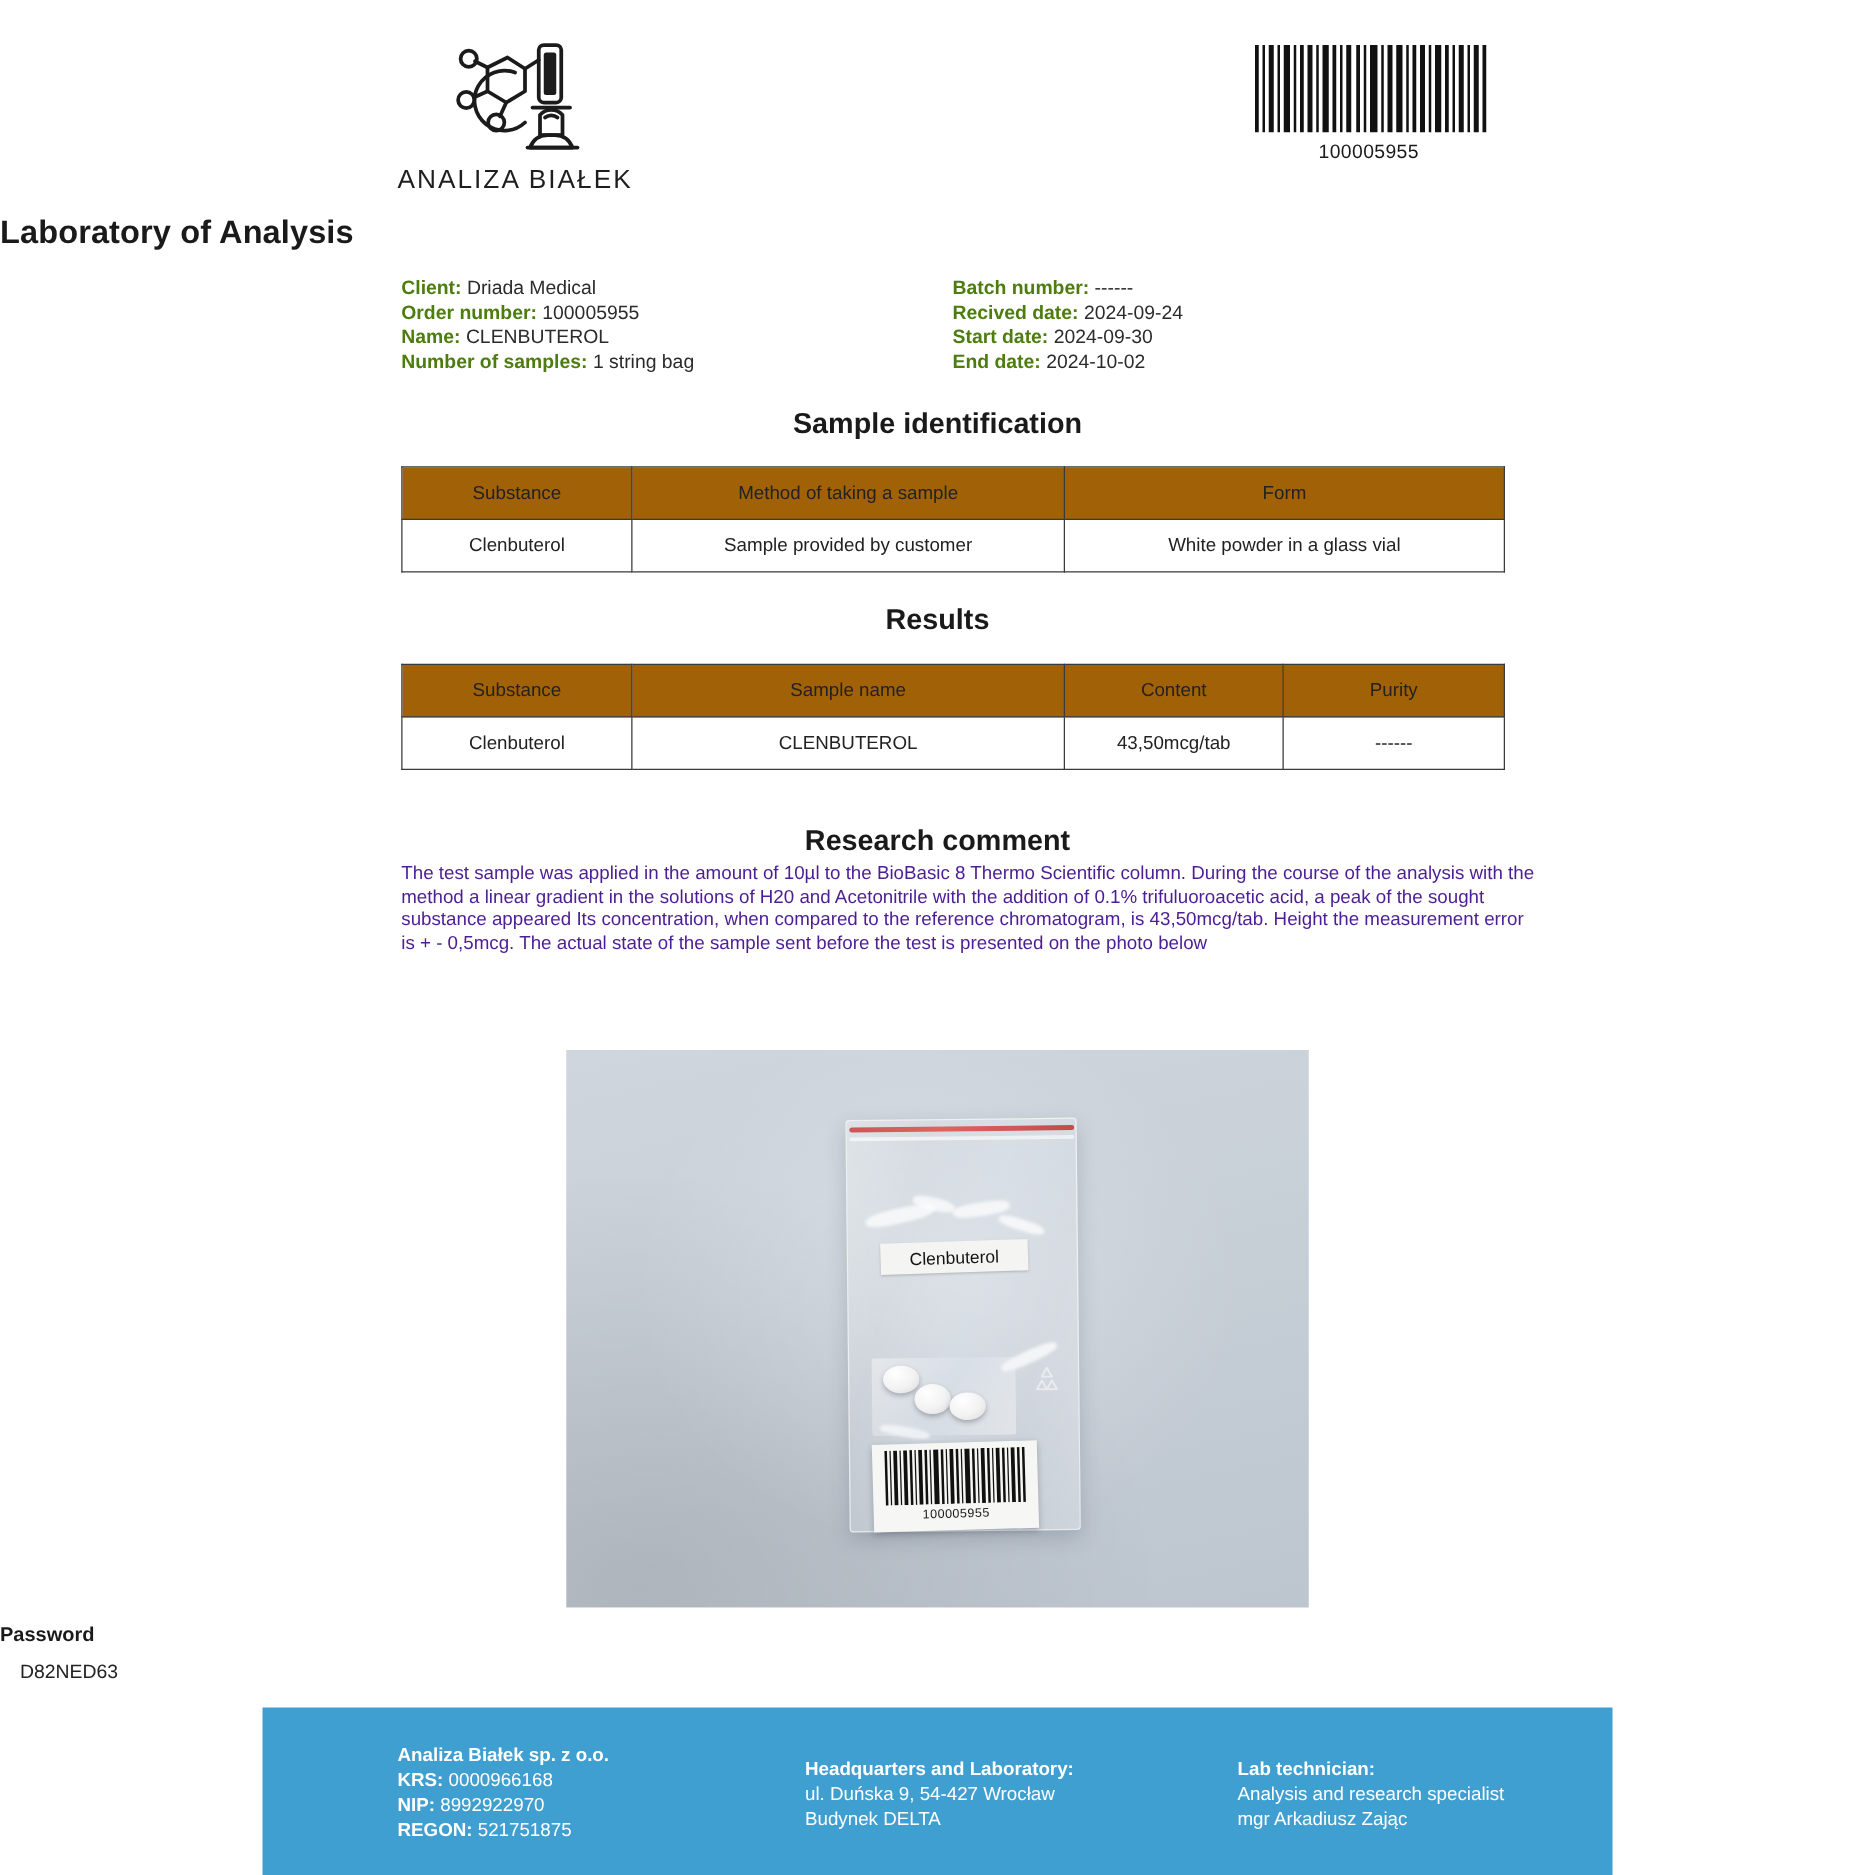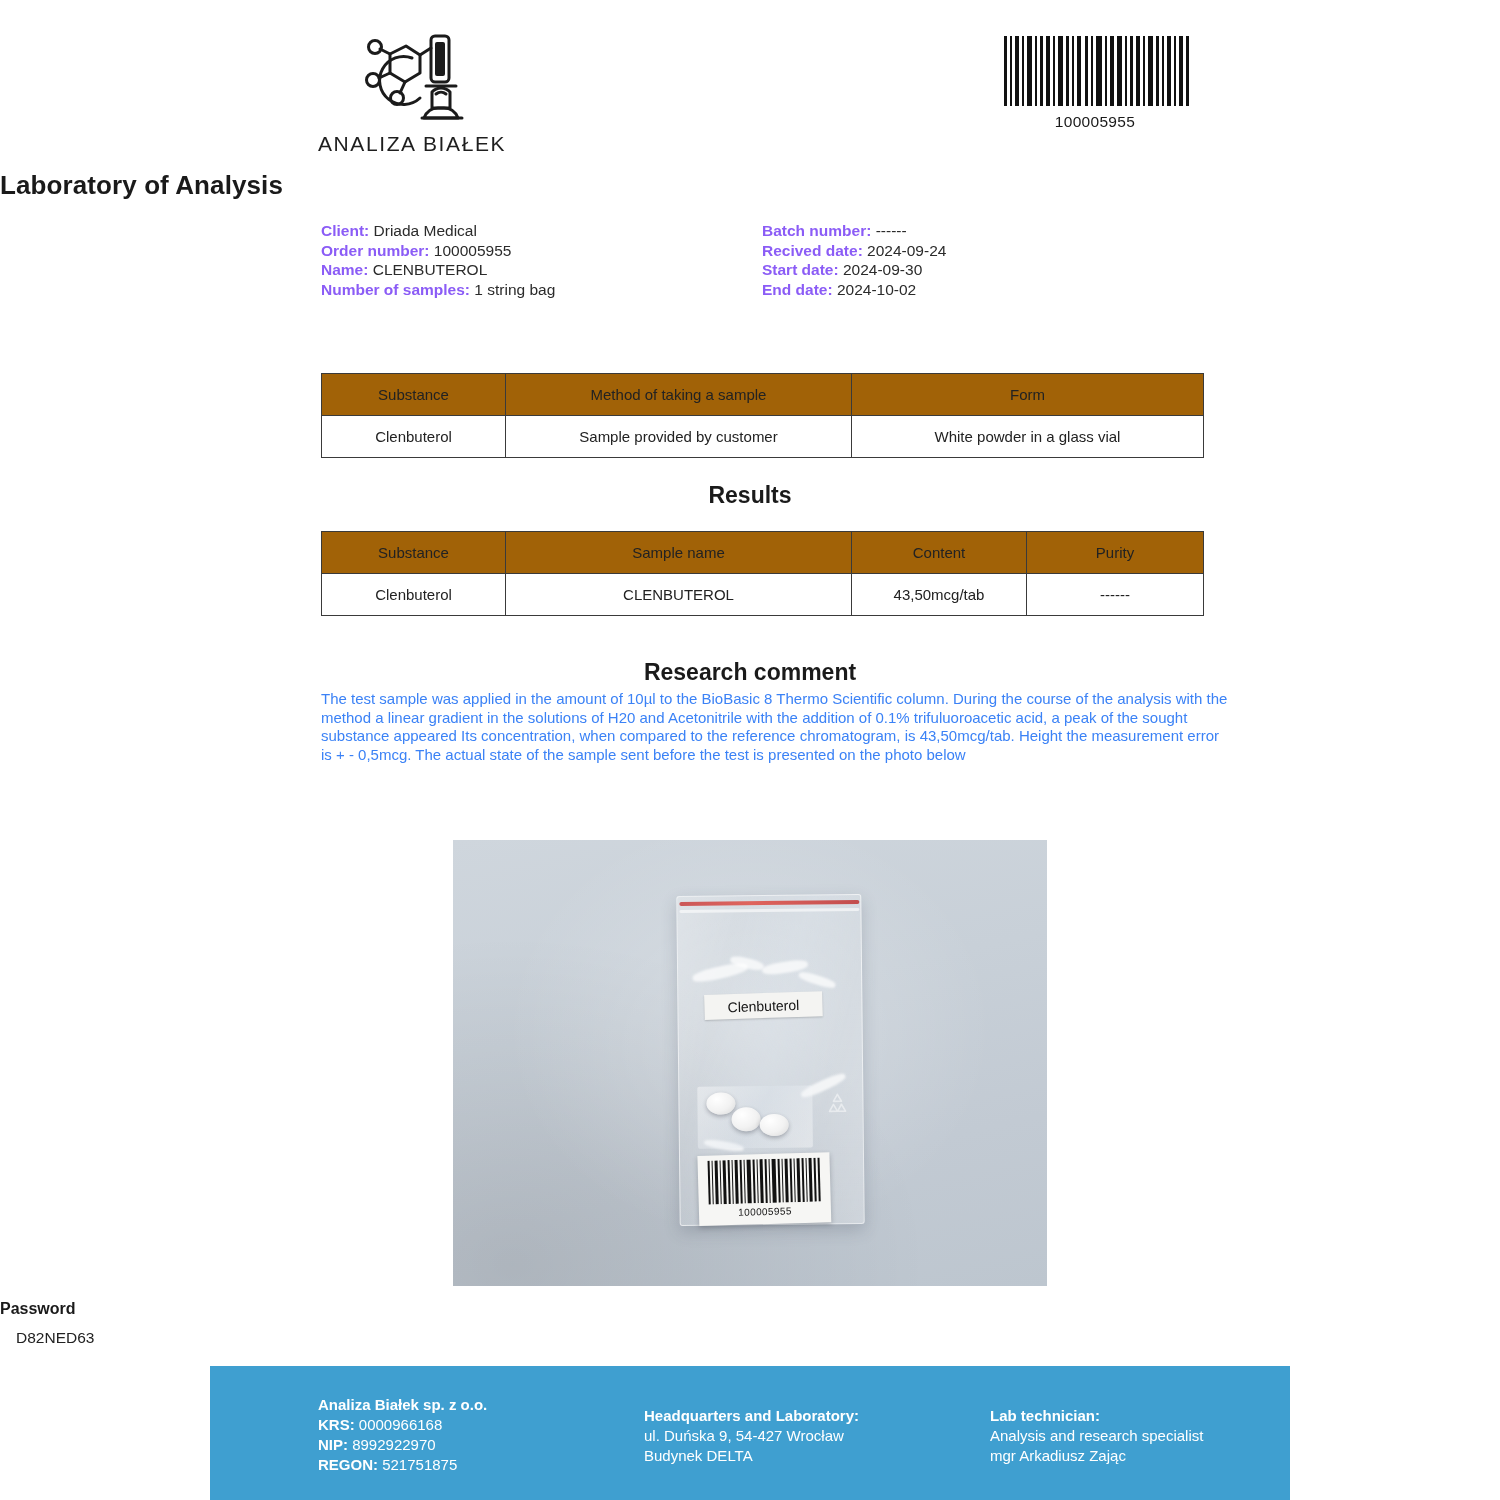--- a/index.html
+++ b/index.html
@@ -61,21 +61,21 @@
   #t-photo     { top: 797px; }
 
   
   .meta {
     position: absolute;
     font-size: 15.5px; line-height: 19.6px;
     color: #2b2b2b;
   }
   .meta-left  { left: 321px; top: 221px; }
   .meta-right { left: 762px; top: 221px; }
-  .meta b { color: #8b5cf6; font-weight: bold; }
+  .meta b { color: #4d7c0f; font-weight: bold; }
   .meta .row { white-space: nowrap; }
 
   
   .tbl {
     position: absolute;
     left: 321px; width: 882px;
     border-collapse: collapse;
     table-layout: fixed;
     font-size: 15px;
   }
@@ -91,21 +91,21 @@
     padding: 2px 4px;
   }
   .tbl thead th { background: #a16207; }
   .tbl tbody td { background: #ffffff; }
 
   
   .comment-body {
     position: absolute;
     left: 321px; top: 690px; width: 910px;
     font-size: 15px; line-height: 18.6px;
-    color: #3b82f6;
+    color: #4c1d95;
     text-align: left;
   }
 
   
   .photo-frame {
     position: absolute;
     left: 453px; top: 840px;
     width: 594px; height: 446px;
     overflow: hidden;
     background: linear-gradient(168deg,#cfd6dd 0%, #c8d0d8 38%, #c2cad3 70%, #bdc6cf 100%);
@@ -327,20 +327,21 @@
     <div class="row">
       <b>Start date:</b>
       <span>2024-09-30</span>
     </div>
     <div class="row">
       <b>End date:</b>
       <span>2024-10-02</span>
     </div>
   </div>
 
+  <div class="section-title" id="t-sample-id">Sample identification</div>
   <table class="tbl" id="tbl-sample">
     <colgroup>
         <col style="width:184px">
         <col style="width:346px">
         <col style="width:352px">
       </colgroup>
     <thead>
       <tr>
         <th>Substance</th>
         <th>Method of taking a sample</th>

